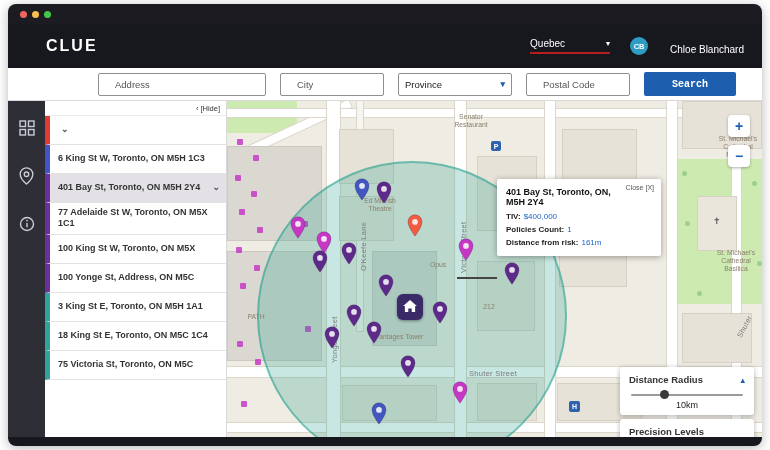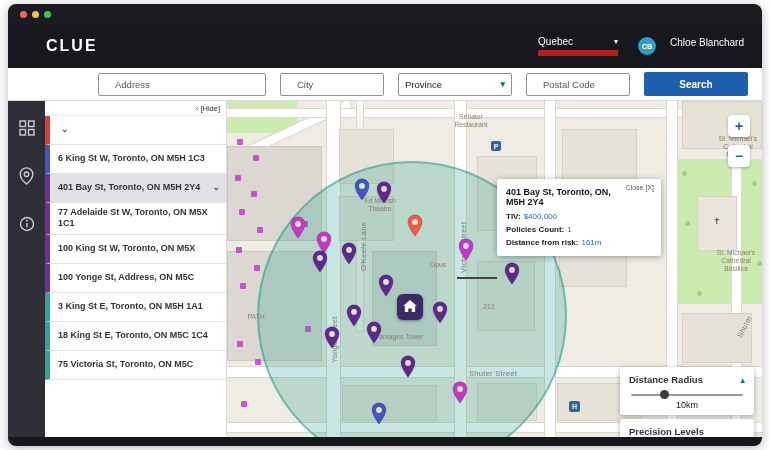--- a/index.html
+++ b/index.html
@@ -11,39 +11,39 @@
   
   .titlebar { height:20px; background:#1b1b21; display:flex; align-items:center; padding-left:12px; gap:5px; }
   .dot { width:7px; height:7px; border-radius:50%; display:inline-block; }
   .dot.red{ background:#f4645f; } .dot.yellow{ background:#f7bf4f; } .dot.green{ background:#43c748; }
   
   .header { height:44px; background:var(--header-bg,#17171e); display:flex; align-items:center;
             justify-content:space-between; padding:0 18px 0 38px; }
   .logo { color:#fff; font-size:16px; font-weight:700; letter-spacing:2px; }
   .header-right { display:flex; align-items:center; gap:20px; }
   .region-select { width:80px; display:flex; justify-content:space-between; align-items:center;
-                   color:#fff; font-size:10px; border-bottom:6px solid #b91c1c; padding-bottom:3px; cursor:pointer; }
+                   color:#fff; font-size:10px; border-bottom:2px solid #b91c1c; padding-bottom:3px; cursor:pointer; }
   .region-select .caret { font-size:8px; color:#fff; }
-  .user { display:flex; align-items:flex-start; gap:14px; cursor:pointer; }
+  .user { display:flex; align-items:flex-end; gap:22px; cursor:pointer; }
   .avatar { width:18px; height:18px; border-radius:50%; background:var(--avatar-bg,#2f9cc3);
             color:#fff; font-size:7.5px; font-weight:700; display:flex; align-items:center; justify-content:center; }
   .username { color:#fff; font-size:10px; }
   
   .searchbar { height:33px; background:#fff; border-bottom:1px solid #d9d9d9;
                display:flex; align-items:center; padding-left:90px; gap:14px; }
   .in { height:23px; border:1px solid #8f8f8f; border-radius:2px; font-size:9.5px; padding:0 16px;
         font-family:"Liberation Sans",sans-serif; color:#222; }
   .in::placeholder { color:#555; }
   .in.addr{ width:168px; } .in.city{ width:104px; } .in.postal{ width:104px; }
   .select { width:114px; height:23px; border:1px solid #8f8f8f; border-radius:2px; font-size:9.5px;
             color:#222; display:flex; align-items:center; justify-content:space-between; padding:0 6px; cursor:pointer; }
   .select .sel-caret { color:var(--accent-blue,#1d5fae); font-size:9px; font-weight:700; }
-  .search-btn { width:104px; height:24px; background:var(--accent-blue,#1d5fae); color:#fff; border:none;
+  .search-btn { width:92px; height:24px; background:var(--accent-blue,#1d5fae); color:#fff; border:none;
                 border-radius:2px; font-size:10px; font-weight:700; cursor:pointer;
-                font-family:Liberation Sans, sans-serif; }
+                font-family:Liberation Mono, monospace; }
   
   .main { display:flex; height:336px; }
   .rail { width:37px; background:var(--rail-bg,#2e2e36); display:flex; flex-direction:column;
           align-items:center; padding-top:18px; gap:26px; }
   .rail-btn { width:22px; height:22px; display:flex; align-items:center; justify-content:center; cursor:pointer; }
   .list-col { width:182px; background:#fff; border-right:1px solid #d9d9d9; display:flex; flex-direction:column; }
   .hide-row { height:15px; display:flex; justify-content:flex-end; align-items:center; padding-right:6px;
               font-size:7.5px; color:#333; border-bottom:1px solid #ececec; }
   .hide-btn { cursor:pointer; display:flex; gap:2px; align-items:center; }
   .addr-list { flex:1; overflow:hidden; }

